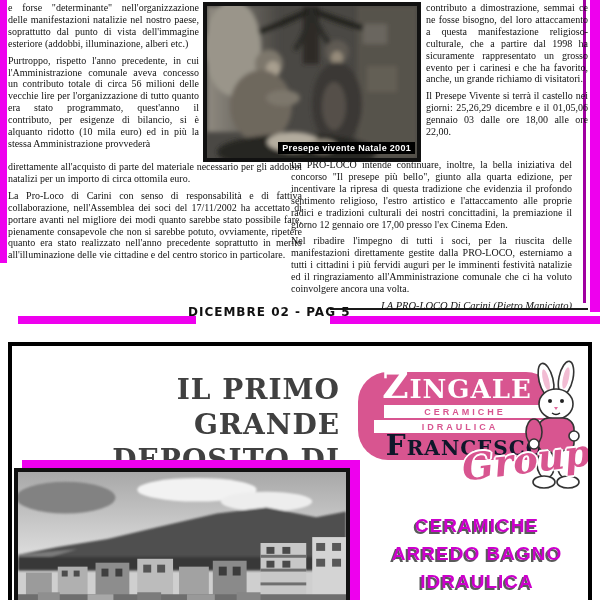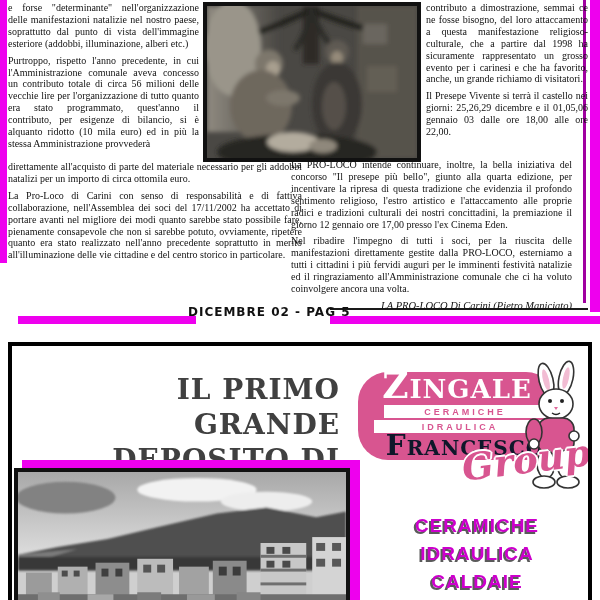--- a/index.html
+++ b/index.html
@@ -113,20 +113,21 @@
         <circle cx="130" cy="46" r="12" fill="#5f5a52"></circle>
         <ellipse cx="130" cy="52" rx="6" ry="7" fill="#958b7a"></ellipse>
         <ellipse cx="130" cy="60" rx="5" ry="4" fill="#c8c0b0"></ellipse>
         <ellipse cx="130" cy="98" rx="25" ry="42" fill="#3b3834"></ellipse>
         <ellipse cx="127" cy="100" rx="12" ry="24" fill="#55504a"></ellipse>
         <ellipse cx="90" cy="146" rx="80" ry="18" fill="#262522"></ellipse>
         <ellipse cx="86" cy="136" rx="26" ry="10" fill="#b3ac9e"></ellipse>
         <ellipse cx="116" cy="140" rx="14" ry="7" fill="#8f887b"></ellipse>
       </g>
     </svg>
+    <div class="presepe-caption">Presepe vivente Natale 2001</div>
   </div>
 
   <div class="col col-right-narrow">
     <p>contributo a dimostrazione, semmai ce ne fosse bisogno, del loro attaccamento a questa manifestazione religioso-culturale, che a partire dal 1998 ha sicuramente rappresentato un grosso evento per i carinesi e che ha favorito, anche, un grande richiamo di visitatori.</p>
     <p>Il Presepe Vivente si terrà il castello nei giorni: 25,26,29 dicembre e il 01,05,06 gennaio 03 dalle ore 18,00 alle ore 22,00.</p>
   </div>
 
   <div class="col col-left-wide">
     <p>direttamente all'acquisto di parte del materiale necessario per gli addobbi natalizi per un importo di circa ottomila euro.</p>
     <p>La Pro-Loco di Carini con senso di responsabilità e di fattiva collaborazione, nell'Assemblea dei soci del 17/11/2002 ha accettato di portare avanti nel migliore dei modi quanto sarebbe stato possibile fare, pienamente consapevole che non si sarebbe potuto, ovviamente, ripetere quanto era stato realizzato nell'anno precedente soprattutto in merito all'illuminazione delle vie cittadine e del centro storico in particolare.</p>
@@ -235,18 +236,19 @@
         <circle cx="44" cy="41" r="2"></circle>
       </g>
       <polygon points="36,47 40,47 38,50" fill="#e06a9b"></polygon>
       <path d="M34,53 Q38,56 42,53" stroke="#222" stroke-width="1.4" fill="none"></path>
     </svg>
 
     <div class="group-script">Group</div>
 
     <div class="products">
       <div>CERAMICHE</div>
+      <div>ARREDO BAGNO</div>
       <div>IDRAULICA</div>
       <div>CALDAIE</div>
     </div>
   </div>
 
 </div>
 
 </body></html>

